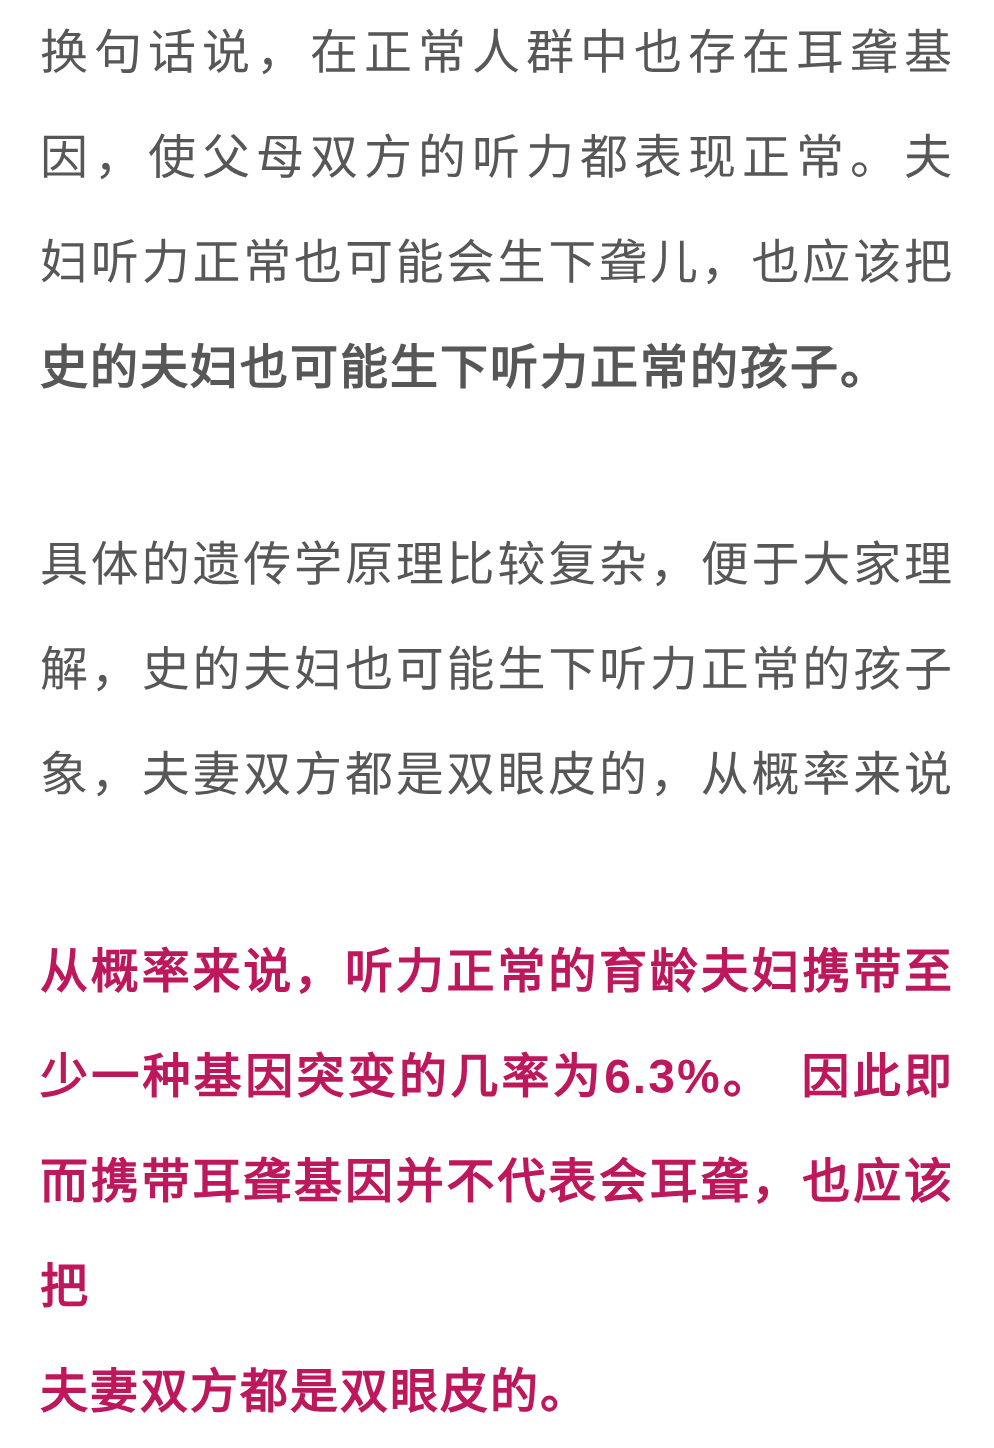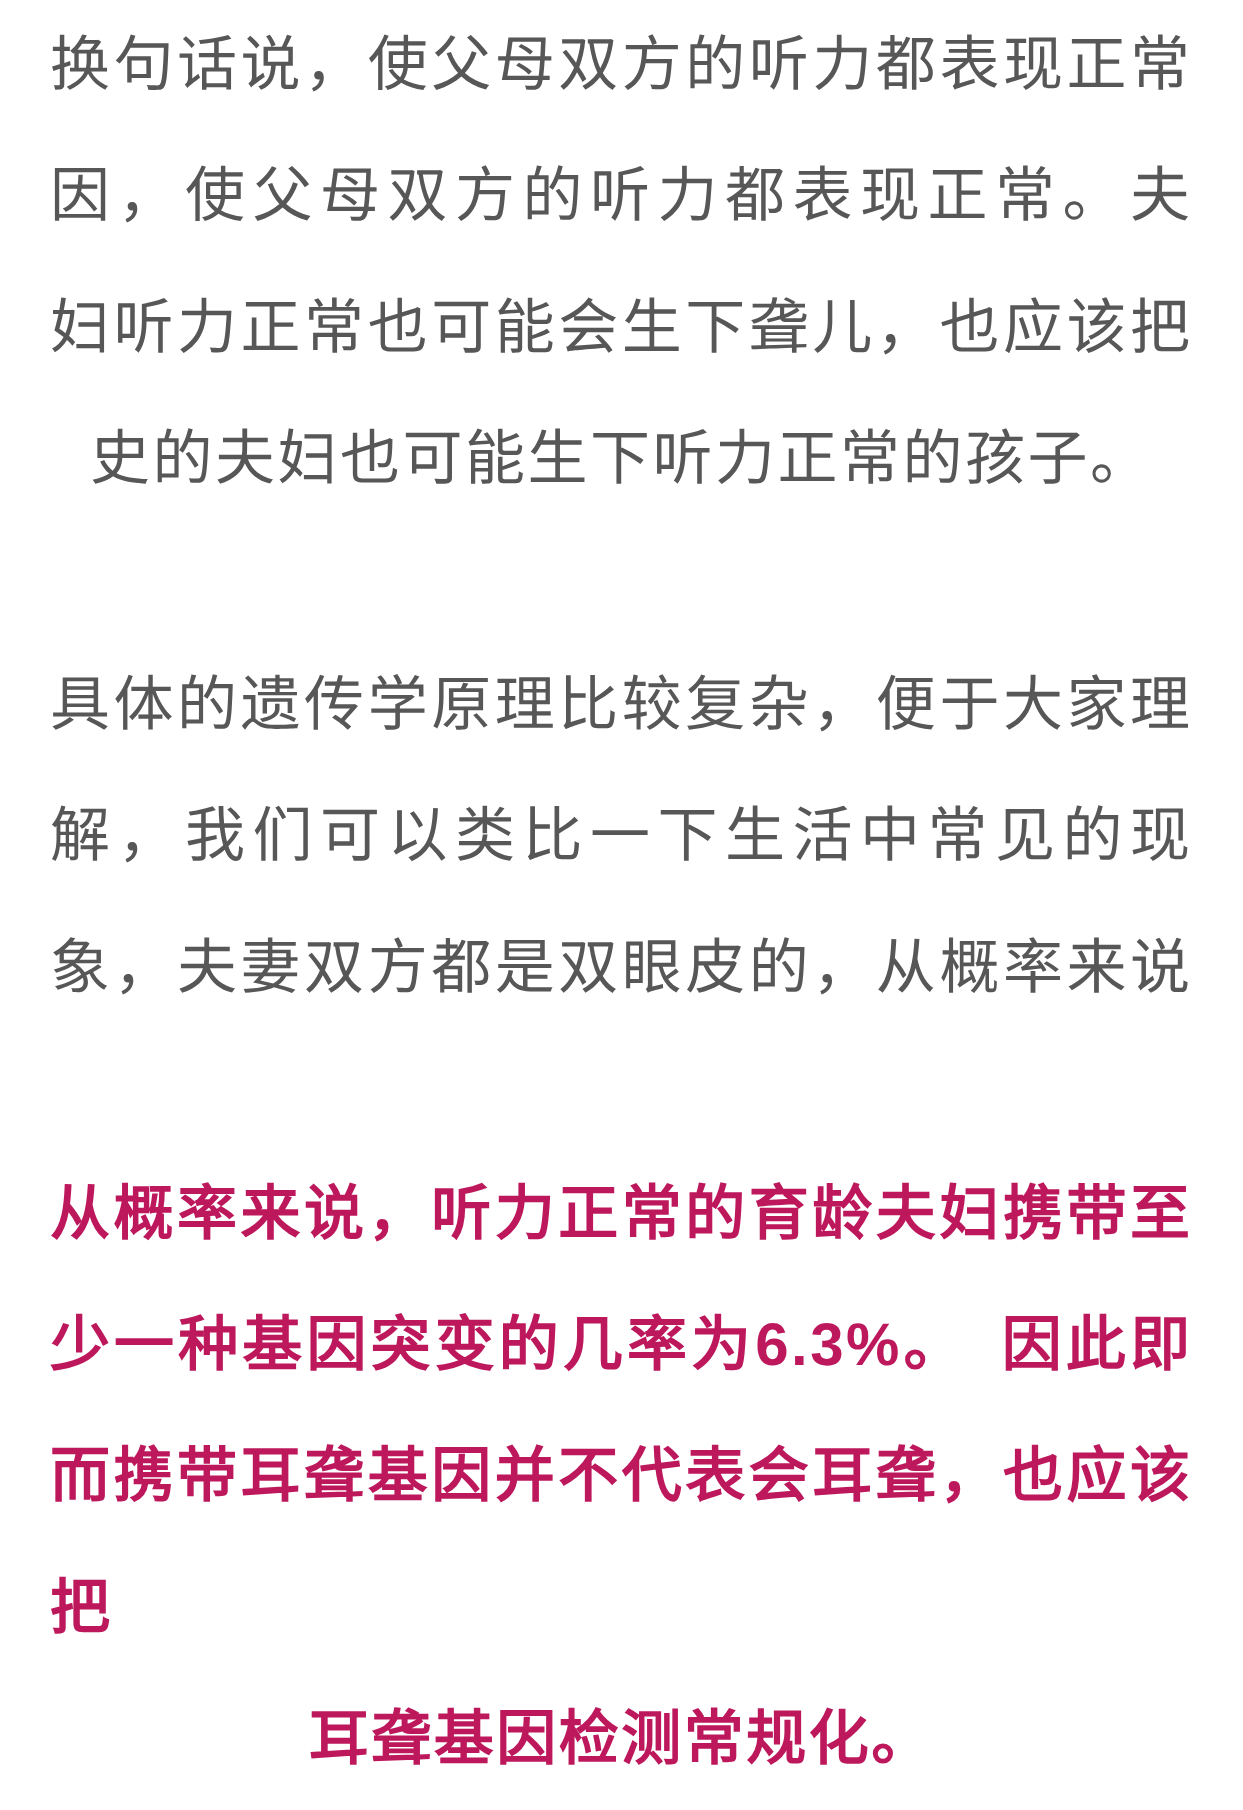--- a/index.html
+++ b/index.html
@@ -32,42 +32,43 @@
   .para.emphasis {
     font-weight: 700;
     color: #be185d;
   }
   
   .line {
     text-align: justify;
     text-align-last: justify;
   }
   .line.final {
-    text-align: center;
+    text-align: left;
     text-align-last: auto;
+    font-weight: bold;
   }
 </style>
 </head>
 <body>
 
 <main class="article">
 
   <div class="para">
-    <div class="line">换句话说，使父母双方的听力都表现正常</div>
+    <div class="line">换句话说，在正常人群中也存在耳聋基</div>
     <div class="line">因，使父母双方的听力都表现正常。夫</div>
     <div class="line">妇听力正常也可能会生下聋儿，也应该把</div>
     <div class="line final">史的夫妇也可能生下听力正常的孩子。</div>
   </div>
 
   <div class="para">
     <div class="line">具体的遗传学原理比较复杂，便于大家理</div>
-    <div class="line">解，我们可以类比一下生活中常见的现</div>
+    <div class="line">解，史的夫妇也可能生下听力正常的孩子</div>
     <div class="line">象，夫妻双方都是双眼皮的，从概率来说</div>
   </div>
 
   <div class="para emphasis">
     <div class="line">从概率来说，听力正常的育龄夫妇携带至</div>
     <div class="line">少一种基因突变的几率为6.3%。　因此即</div>
     <div class="line">而携带耳聋基因并不代表会耳聋，也应该把</div>
-    <div class="line final">耳聋基因检测常规化。</div>
+    <div class="line final">夫妻双方都是双眼皮的。</div>
   </div>
 
 </main>
 
 </body></html>

